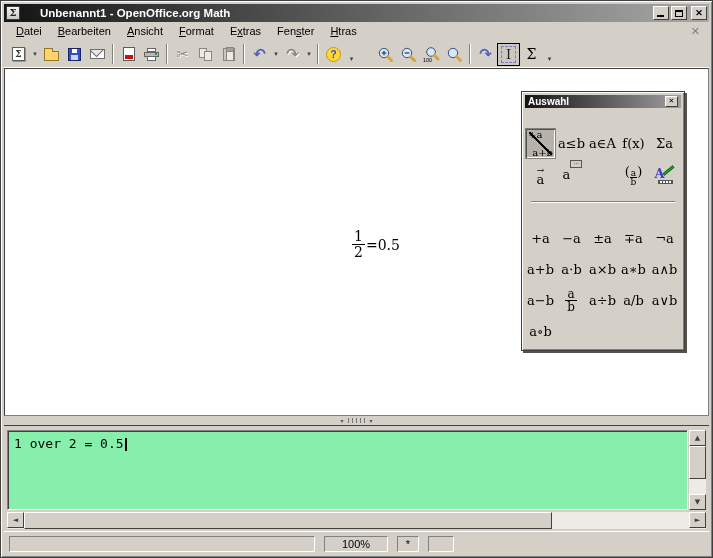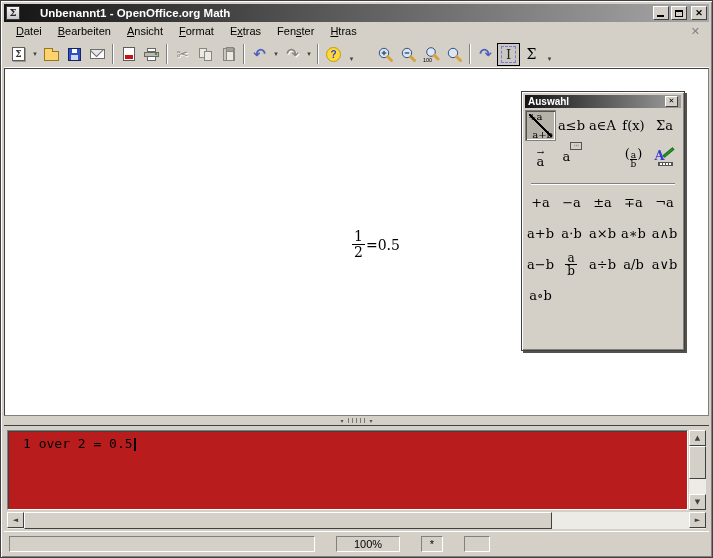--- a/index.html
+++ b/index.html
@@ -73,21 +73,21 @@
   .frac{display:inline-flex;flex-direction:column;align-items:center;margin-right:1px;}
   .frac .num{border-bottom:1px solid #000;padding:0 2px;line-height:15px;}
   .frac .den{line-height:15px;}
   
   .palette{position:absolute;left:516px;top:22px;width:164px;height:260px;background:#d4d0c8;
     border:1px solid #404040;box-shadow:inset 1px 1px 0 #fff,inset -1px -1px 0 #808080,2px 2px 0 #55524c;padding:3px;}
   .pal-title{height:13px;background:linear-gradient(90deg,#141414,#9f9f9f);display:flex;align-items:center;padding:0 3px;}
   .pal-title-text{color:#fff;font:bold 10px "Liberation Sans",sans-serif;flex:1;}
   .pal-close{width:13px;height:11px;background:#d4d0c8;border:1px solid;border-color:#fff #404040 #404040 #fff;
     font:bold 7px/9px "DejaVu Sans",sans-serif;text-align:center;color:#000;padding:0;}
-  .pal-grid{display:grid;grid-template-columns:repeat(5,31px);justify-content:start;margin-top:2px;}
+  .pal-grid{display:grid;grid-template-columns:repeat(5,31px);justify-content:start;margin-top:20px;}
   .pcell{height:31px;display:flex;align-items:center;justify-content:center;
     font:13px "DejaVu Serif","DejaVu Sans",serif;color:#000;background:transparent;border:1px solid transparent;padding:0;}
   .pcell.selected{background:#b6b2aa;border:1px solid #808080;box-shadow:inset 1px 1px 0 #55524c,inset -1px -1px 0 #fff;}
   .c4{grid-column:4;}
   .pal-sep{margin:11px 6px 1px;height:2px;border-top:1px solid #808080;border-bottom:1px solid #fff;}
   .cat-split{position:relative;width:25px;height:25px;}
   .cat-split .st{position:absolute;top:-2px;left:0;font-size:10px;}
   .cat-split .sb{position:absolute;bottom:-2px;right:0;font-size:10px;}
   .cat-split .diag{position:absolute;inset:1px;background:linear-gradient(to top right,transparent 47%,#000 47%,#000 53%,transparent 53%);}
   .attr-stack{display:inline-flex;flex-direction:column;align-items:center;line-height:9px;}
@@ -102,33 +102,33 @@
   .fmt-icon .pencil{position:absolute;right:0;top:3px;width:13px;height:3px;background:#2da42d;transform:rotate(-40deg);border:1px solid #1c6e1c;}
   .fmt-icon .ruler{position:absolute;left:3px;bottom:0;width:15px;height:4px;background:#fff;border:1px solid #555;
     background-image:repeating-linear-gradient(90deg,#555 0 1px,transparent 1px 3px);background-size:100% 2px;background-repeat:no-repeat;background-position:bottom;}
   
   .splitter{height:9px;display:flex;align-items:center;justify-content:center;gap:4px;flex:0 0 auto;}
   .split-arrow{font-size:6px;color:#555;line-height:6px;}
   .split-bars{width:18px;height:5px;background:repeating-linear-gradient(90deg,#777 0 1px,transparent 1px 4px);}
   
   .cmd-pane{height:106px;flex:0 0 auto;border-top:1px solid #404040;padding:4px 3px 1px;background:#d4d0c8;}
   .cmd-row{display:flex;height:80px;}
-  .cmd-text{flex:1;background:#b91c1c;border:1px solid;border-color:#808080 #fff #fff #808080;
-    box-shadow:inset 1px 1px 0 #404040;padding:5px 15px;font:13px "DejaVu Sans Mono","Liberation Mono",monospace;
+  .cmd-text{flex:1;background:#86efac;border:1px solid;border-color:#808080 #fff #fff #808080;
+    box-shadow:inset 1px 1px 0 #404040;padding:5px 6px;font:13px "DejaVu Sans Mono","Liberation Mono",monospace;
     color:#000;white-space:pre;overflow:hidden;}
   .caret{display:inline-block;width:2px;height:13px;background:#000;vertical-align:text-bottom;margin-left:1px;}
   .vscroll{width:17px;margin-left:1px;display:flex;flex-direction:column;background:#edebe5;}
   .sbtn{width:17px;height:16px;background:#d4d0c8;border:1px solid;border-color:#fff #404040 #404040 #fff;
     font:7px/14px "DejaVu Sans",sans-serif;text-align:center;color:#404040;padding:0;flex:0 0 auto;}
   .vthumb{height:33px;background:#d4d0c8;border:1px solid;border-color:#fff #404040 #404040 #fff;flex:0 0 auto;}
   .vfill,.hfill{flex:1;}
   .hscroll{height:17px;margin-top:2px;display:flex;background:#edebe5;}
   .hthumb{width:528px;background:#d4d0c8;border:1px solid;border-color:#fff #404040 #404040 #fff;flex:0 0 auto;}
   
-  .statusbar{height:23px;flex:0 0 auto;display:flex;align-items:flex-end;gap:21px;padding:3px 5px 2px;border-top:1px solid #fff;}
+  .statusbar{height:23px;flex:0 0 auto;display:flex;align-items:flex-end;gap:9px;padding:3px 5px 2px;border-top:1px solid #fff;}
   .spanel{height:16px;border:1px solid;border-color:#808080 #fff #fff #808080;font-size:11px;color:#000;
     display:flex;align-items:center;justify-content:center;}
   .sp1{width:306px;}.sp2{width:64px;}.sp3{width:22px;}.sp4{width:26px;}
   
   svg.mag{display:block;}
 </style>
 </head>
 <body>
 
 <div class="window">

